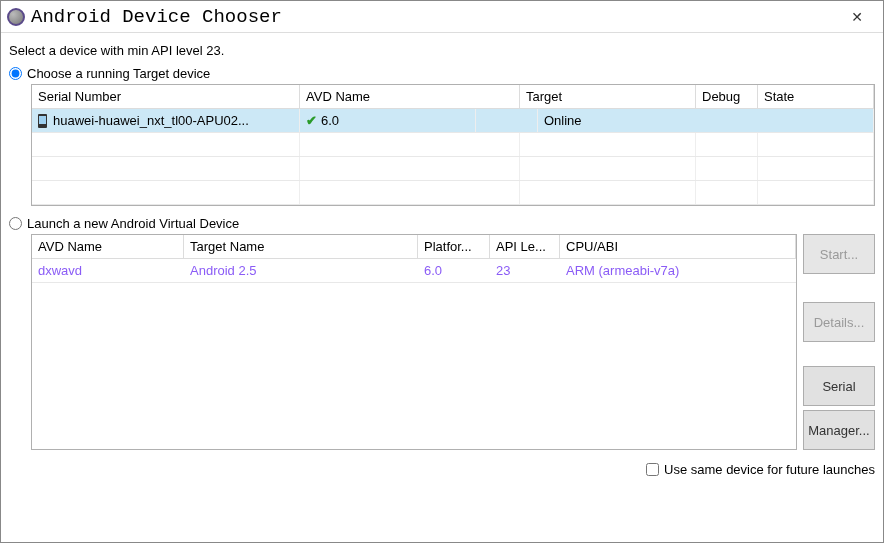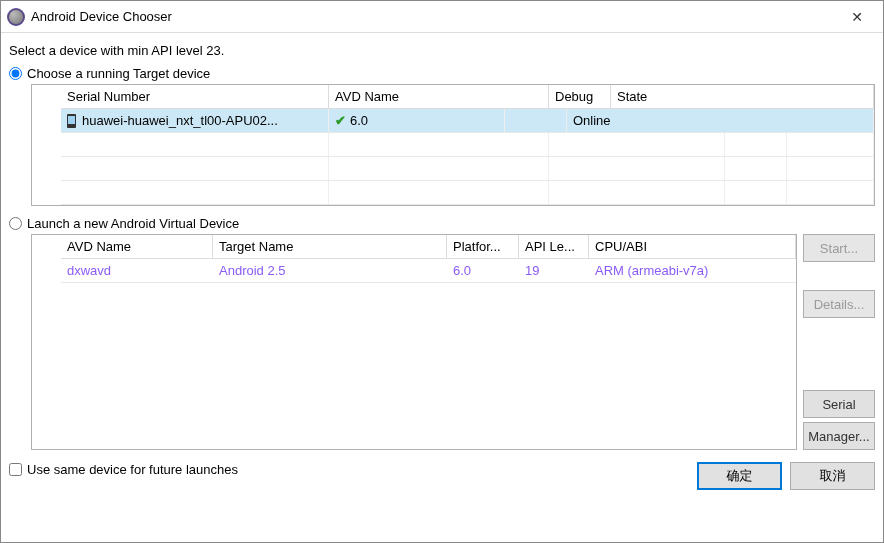--- a/index.html
+++ b/index.html
@@ -21,40 +21,39 @@
   padding: 0 8px 0 6px;
   border-bottom: 1px solid #ddd;
 }
 .titlebar .icon {
   width: 18px; height: 18px;
   border: 2px solid #5a4a8a;
   border-radius: 50%;
   margin-right: 6px;
   background: radial-gradient(circle at 30% 30%, #bbb 0%, #777 100%);
 }
-.titlebar .title { flex: 1; font-size: 13px; }
+.titlebar .title { flex: 1; font-size: 19px; font-family: Liberation Mono, monospace; }
 .titlebar .close {
   width: 36px; height: 24px;
   display: flex; align-items: center; justify-content: center;
   font-size: 14px; color: #333;
 }
 .content { flex: 1; display: flex; flex-direction: column; padding: 6px 8px 10px 8px; }
 .subtitle { margin: 4px 0 8px 0; }
 .radio-row { display: flex; align-items: center; margin-bottom: 3px; }
 .radio-row input { margin-right: 5px; }
 .section1-body { margin-left: 22px; margin-bottom: 10px; }
 .table {
   border: 1px solid #b0b0b0;
   background: #fff;
 }
 .thead-row, .trow {
   display: flex;
   height: 24px;
   align-items: center;
-  margin-left: 29px;
 }
 .thead-row { border-bottom: 1px solid #dcdcdc; background: #fff; }
 .thead-row .cell {
   border-right: 1px solid #dcdcdc;
   padding: 0 6px;
   height: 100%;
   display: flex; align-items: center;
   font-size: 13px;
   color: #000;
 }
@@ -83,34 +82,35 @@
 .section2-left { flex: 1; }
 .section2-right { width: 72px; display: flex; flex-direction: column; gap: 4px; }
 .table2 { border: 1px solid #b0b0b0; height: 216px; background: #fff; }
 .table2 .c-avdname { flex: 0 0 152px; }
 .table2 .c-tname   { flex: 0 0 234px; }
 .table2 .c-plat    { flex: 0 0 72px; }
 .table2 .c-api     { flex: 0 0 70px; }
 .table2 .c-cpu     { flex: 1; }
 .table2 .trow .cell { color: #8b5cf6; border-right: none; }
 .btn {
-  height: 28px;
+  height: 40px;
   border: 1px solid #adadad;
   background: #e1e1e1;
   color: #333;
   font-size: 13px;
   display: flex; align-items: center; justify-content: center;
   cursor: default;
 }
 .btn.disabled { color: #9a9a9a; background: #e6e6e6; }
 .spacer { flex: 1; }
 .footer {
-  display: flex; align-items: flex-start;
+  display: flex; align-items: flex-end;
   padding: 4px 0 0 0;
   margin-top: 8px;
+  flex-direction: column;
 }
 .footer-left { display: flex; align-items: center; }
 .footer-left input { margin-right: 5px; }
 .footer-right { margin-left: auto; display: flex; gap: 8px; }
 .mainbtn {
   width: 85px; height: 28px;
   border: 1px solid #adadad;
   background: #e1e1e1;
   color: #000;
   display: flex; align-items: center; justify-content: center;
@@ -132,20 +132,21 @@
 
   <label class="radio-row">
     <input type="radio" name="mode" checked="" style="">
     <span>Choose a running Target device</span>
   </label>
   <div class="section1-body">
     <div class="table table1">
       <div class="thead-row">
         <div class="cell c-serial">Serial Number</div>
         <div class="cell c-avd">AVD Name</div>
+        <div class="cell c-target">Target</div>
         <div class="cell c-debug">Debug</div>
         <div class="cell c-state">State</div>
       </div>
       <div class="trow selected">
         <div class="cell c-serial">
           <span class="phone-icon"></span>
           <span>huawei-huawei_nxt_tl00-APU02...</span>
         </div>
         <div class="cell c-target">
           <span class="check-icon">✔</span>
@@ -189,38 +190,34 @@
           <div class="cell c-avdname">AVD Name</div>
           <div class="cell c-tname">Target Name</div>
           <div class="cell c-plat">Platfor...</div>
           <div class="cell c-api">API Le...</div>
           <div class="cell c-cpu">CPU/ABI</div>
         </div>
         <div class="trow">
           <div class="cell c-avdname">dxwavd</div>
           <div class="cell c-tname">Android 2.5</div>
           <div class="cell c-plat">6.0</div>
-          <div class="cell c-api">19</div>
+          <div class="cell c-api">23</div>
           <div class="cell c-cpu">ARM (armeabi-v7a)</div>
         </div>
       </div>
     </div>
     <div class="section2-right">
       <div class="btn disabled">Start...</div>
       <div style="height:20px"></div>
       <div class="btn disabled">Details...</div>
       <div class="spacer"></div>
       <div class="btn">Serial</div>
       <div class="btn">Manager...</div>
     </div>
   </div>
 
   <div class="footer">
     <label class="footer-left">
       <input type="checkbox" style="">
       <span>Use same device for future launches</span>
     </label>
-    <div class="footer-right">
-      <div class="mainbtn primary-outline">确定</div>
-      <div class="mainbtn">取消</div>
-    </div>
   </div>
 </div>
 
 </body></html>

